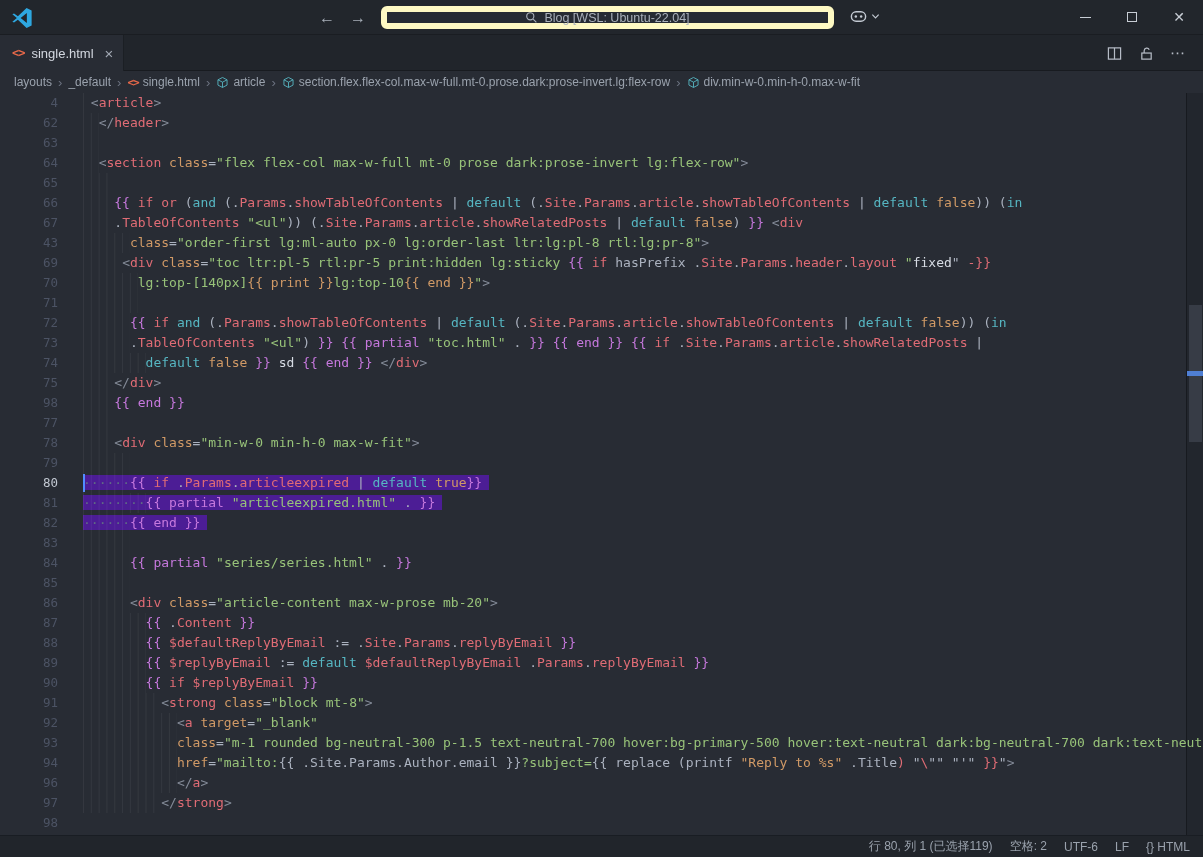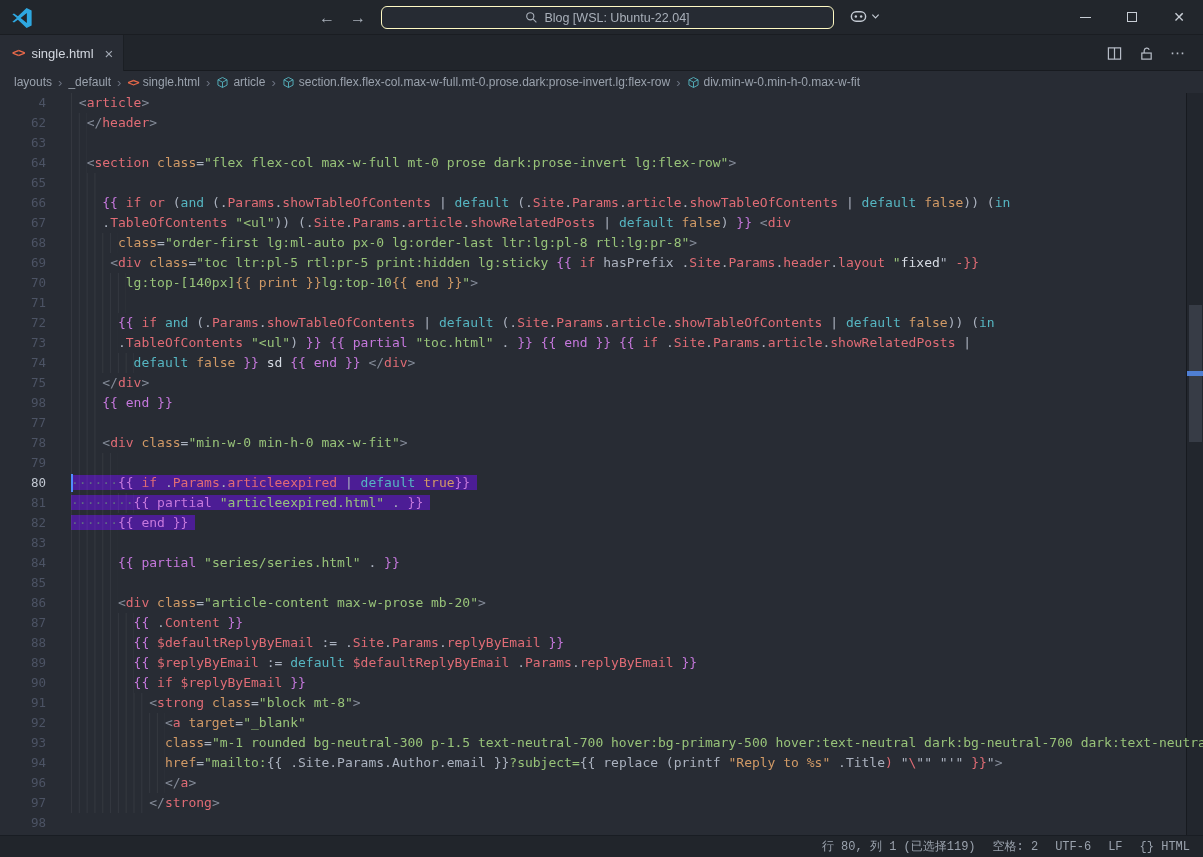--- a/index.html
+++ b/index.html
@@ -6,21 +6,21 @@
   html,body { background:#14161a; }
   body { font-family:"Liberation Sans", sans-serif; }
   .window { position:relative; width:1203px; height:857px; background:#282c34; overflow:hidden; }
 
   
   .titlebar { position:relative; height:35px; background:#22262c; border-bottom:1px solid rgba(0,0,0,.22); }
   .logo { position:absolute; left:11px; top:7px; width:22px; height:22px; }
   .nav-arrow { position:absolute; top:6px; width:24px; height:24px; text-align:center; line-height:24px;
                font-size:16px; color:#a9b0ba; cursor:default; }
   .searchbox { position:absolute; left:381px; top:6px; width:453px; height:23px; background:#262b33;
-               border:1px solid #fef9c3; border-radius:6px; display:flex; align-items:center; justify-content:center;
+               border:6px solid #fef9c3; border-radius:6px; display:flex; align-items:center; justify-content:center;
                color:#a9b0ba; font-size:12.5px; gap:6px; }
   .copilot { position:absolute; left:849px; top:7px; display:flex; align-items:center; gap:3px; color:#c3c9d2; }
   .win-btn { position:absolute; top:0; width:46px; height:34px; display:flex; align-items:center; justify-content:center; color:#c8cdd5; }
   .win-min-glyph { width:11px; height:1px; background:#c8cdd5; }
   .win-max-glyph { width:10px; height:10px; border:1px solid #c8cdd5; }
   .win-close-glyph { font-size:14px; line-height:1; }
 
   
   .tabbar { position:relative; height:36px; background:#21252b; display:flex; border-bottom:1px solid rgba(0,0,0,.25); }
   .tab { height:36px; padding:0 10px 0 12px; background:#282c34; display:flex; align-items:center; gap:7px;
@@ -34,42 +34,42 @@
   
   .breadcrumbs { height:22px; background:#282c34; display:flex; align-items:center; padding-left:14px;
                  font-size:12px; color:#9aa2ad; white-space:nowrap; overflow:hidden; }
   .bc-item { display:flex; align-items:center; gap:4px; }
   .bc-sep { margin:0 6px; color:#6b7280; font-size:13px; }
   .bc-code { color:#e8694a; font-weight:bold; font-size:11px; letter-spacing:-1px; font-family:"DejaVu Sans Mono",monospace; }
   .bc-symbol svg { display:block; }
 
   
   .editor { position:relative; height:742px; background:#282c34; overflow:hidden;
-            font-family:"DejaVu Sans Mono", monospace; font-size:13px; }
+            font-family:"DejaVu Sans Mono", monospace; font-size:13px;margin-left:12px; }
   .row { position:relative; height:20px; line-height:20px; white-space:pre; }
   .num { display:inline-block; width:46px; text-align:right; color:#4c5364; font-size:12.5px; vertical-align:top; }
   .num.active { color:#c2c8d2; }
   .codetext { margin-left:25px; }
   .ind { display:inline-block; height:20px; vertical-align:top; color:#5f6b85;
          background-image:linear-gradient(90deg, rgba(255,255,255,.055) 1px, transparent 1px);
          background-size:1ch 100%; background-repeat:repeat; }
   .selbg { background:#4c1d95; padding-right:7px; }
   .cursor { position:absolute; left:71px; top:1px; width:2px; height:18px; background:#528bff; }
   .scrollstrip { position:absolute; top:0; right:0; bottom:0; width:17px; background:#22262d; border-left:1px solid rgba(0,0,0,.3); }
   .scrollthumb { position:absolute; left:2px; right:1px; top:212px; height:137px; background:rgba(110,120,138,.28); }
   .scrollmarker { position:absolute; left:0; right:0; top:278px; height:5px; background:#4f7fd4; }
 
   
   .pu{color:#c678dd} .rd{color:#e06c75} .cy{color:#56b6c2} .or{color:#d19a66}
   .gr{color:#98c379} .wh{color:#abb2bf} .gy{color:#848b98} .em{color:#d7dce4}
 
   
   .statusbar { height:22px; background:#21252b; border-top:1px solid #191d23; display:flex; align-items:center;
                justify-content:flex-end; gap:17px; padding-right:13px; font-size:12px; color:#9aa2ad; }
-  .status-item { white-space:nowrap;font-family:Liberation Mono, monospace; }
+  .status-item { white-space:nowrap; }
 </style>
 </head>
 <body>
 
 <div class="window">
 
   <div class="titlebar">
     <svg class="logo" viewBox="0 0 23 24">
       <path fill="#2ea7e0" d="M16.5 1 L7 10.2 2.8 7 1 7.9 5.9 12 1 16.1 2.8 17 7 13.8 16.5 23 22 20.3 V3.7 Z M16.8 6.5 V17.5 L10 12 Z"></path>
     </svg>
@@ -173,21 +173,21 @@
       <div class="scrollthumb"></div>
       <div class="scrollmarker"></div>
     </div>
   <div class="row"><span class="num">4</span><span class="codetext"><span class="ind" style="width: 1ch;"></span><span class="gy">&lt;</span><span class="rd">article</span><span class="gy">&gt;</span></span></div>
       <div class="row"><span class="num">62</span><span class="codetext"><span class="ind" style="width: 2ch;"></span><span class="gy">&lt;/</span><span class="rd">header</span><span class="gy">&gt;</span></span></div>
       <div class="row"><span class="num">63</span><span class="codetext"><span class="ind" style="width: 2ch;"></span></span></div>
       <div class="row"><span class="num">64</span><span class="codetext"><span class="ind" style="width: 2ch;"></span><span class="gy">&lt;</span><span class="rd">section</span><span class="wh"> </span><span class="or">class</span><span class="wh">=</span><span class="gr">"flex flex-col max-w-full mt-0 prose dark:prose-invert lg:flex-row"</span><span class="gy">&gt;</span></span></div>
       <div class="row"><span class="num">65</span><span class="codetext"><span class="ind" style="width: 4ch;"></span></span></div>
       <div class="row"><span class="num">66</span><span class="codetext"><span class="ind" style="width: 4ch;"></span><span class="pu">{{ </span><span class="rd">if</span><span class="wh"> </span><span class="rd">or</span><span class="wh"> (</span><span class="cy">and</span><span class="wh"> (.</span><span class="rd">Params</span><span class="wh">.</span><span class="rd">showTableOfContents</span><span class="wh"> | </span><span class="cy">default</span><span class="wh"> (.</span><span class="rd">Site</span><span class="wh">.</span><span class="rd">Params</span><span class="wh">.</span><span class="rd">article</span><span class="wh">.</span><span class="rd">showTableOfContents</span><span class="wh"> | </span><span class="cy">default</span><span class="wh"> </span><span class="or">false</span><span class="wh">)) (</span><span class="cy">in</span></span></div>
       <div class="row"><span class="num">67</span><span class="codetext"><span class="ind" style="width: 4ch;"></span><span class="wh">.</span><span class="rd">TableOfContents</span><span class="wh"> </span><span class="gr">"&lt;ul"</span><span class="wh">)) (.</span><span class="rd">Site</span><span class="wh">.</span><span class="rd">Params</span><span class="wh">.</span><span class="rd">article</span><span class="wh">.</span><span class="rd">showRelatedPosts</span><span class="wh"> | </span><span class="cy">default</span><span class="wh"> </span><span class="or">false</span><span class="wh">) </span><span class="pu">}}</span><span class="wh"> </span><span class="gy">&lt;</span><span class="rd">div</span></span></div>
-      <div class="row"><span class="num">68</span><span class="codetext"><span class="ind" style="width: 6ch;"></span><span class="or">class</span><span class="wh">=</span><span class="gr">"order-first lg:ml-auto px-0 lg:order-last ltr:lg:pl-8 rtl:lg:pr-8"</span><span class="gy">&gt;</span></span></div>
+      <div class="row"><span class="num">43</span><span class="codetext"><span class="ind" style="width: 6ch;"></span><span class="or">class</span><span class="wh">=</span><span class="gr">"order-first lg:ml-auto px-0 lg:order-last ltr:lg:pl-8 rtl:lg:pr-8"</span><span class="gy">&gt;</span></span></div>
       <div class="row"><span class="num">69</span><span class="codetext"><span class="ind" style="width: 5ch;"></span><span class="gy">&lt;</span><span class="rd">div</span><span class="wh"> </span><span class="or">class</span><span class="wh">=</span><span class="gr">"toc ltr:pl-5 rtl:pr-5 print:hidden lg:sticky </span><span class="pu">{{ </span><span class="rd">if</span><span class="wh"> hasPrefix .</span><span class="rd">Site</span><span class="wh">.</span><span class="rd">Params</span><span class="wh">.</span><span class="rd">header</span><span class="wh">.</span><span class="rd">layout</span><span class="wh"> </span><span class="gr">"</span><span class="em">fixed</span><span class="wh">" </span><span class="rd">-}}</span></span></div>
       <div class="row"><span class="num">70</span><span class="codetext"><span class="ind" style="width: 7ch;"></span><span class="gr">lg:top-[140px]</span><span class="or">{{ print }}</span><span class="gr">lg:top-10</span><span class="or">{{ end }}</span><span class="gr">"</span><span class="gy">&gt;</span></span></div>
       <div class="row"><span class="num">71</span><span class="codetext"><span class="ind" style="width: 7ch;"></span></span></div>
       <div class="row"><span class="num">72</span><span class="codetext"><span class="ind" style="width: 6ch;"></span><span class="pu">{{ </span><span class="rd">if</span><span class="wh"> </span><span class="cy">and</span><span class="wh"> (.</span><span class="rd">Params</span><span class="wh">.</span><span class="rd">showTableOfContents</span><span class="wh"> | </span><span class="cy">default</span><span class="wh"> (.</span><span class="rd">Site</span><span class="wh">.</span><span class="rd">Params</span><span class="wh">.</span><span class="rd">article</span><span class="wh">.</span><span class="rd">showTableOfContents</span><span class="wh"> | </span><span class="cy">default</span><span class="wh"> </span><span class="or">false</span><span class="wh">)) (</span><span class="cy">in</span></span></div>
       <div class="row"><span class="num">73</span><span class="codetext"><span class="ind" style="width: 6ch;"></span><span class="wh">.</span><span class="rd">TableOfContents</span><span class="wh"> </span><span class="gr">"&lt;ul"</span><span class="wh">) </span><span class="pu">}}</span><span class="wh"> </span><span class="pu">{{ partial</span><span class="wh"> </span><span class="gr">"toc.html"</span><span class="wh"> . </span><span class="pu">}}</span><span class="wh"> </span><span class="pu">{{ end }}</span><span class="wh"> </span><span class="pu">{{ </span><span class="rd">if</span><span class="wh"> .</span><span class="rd">Site</span><span class="wh">.</span><span class="rd">Params</span><span class="wh">.</span><span class="rd">article</span><span class="wh">.</span><span class="rd">showRelatedPosts</span><span class="wh"> |</span></span></div>
       <div class="row"><span class="num">74</span><span class="codetext"><span class="ind" style="width: 8ch;"></span><span class="cy">default</span><span class="wh"> </span><span class="or">false</span><span class="wh"> </span><span class="pu">}}</span><span class="em"> sd </span><span class="pu">{{ end }}</span><span class="wh"> </span><span class="gy">&lt;/</span><span class="rd">div</span><span class="gy">&gt;</span></span></div>
       <div class="row"><span class="num">75</span><span class="codetext"><span class="ind" style="width: 4ch;"></span><span class="gy">&lt;/</span><span class="rd">div</span><span class="gy">&gt;</span></span></div>
       <div class="row"><span class="num">98</span><span class="codetext"><span class="ind" style="width: 4ch;"></span><span class="pu">{{ end }}</span></span></div>
       <div class="row"><span class="num">77</span><span class="codetext"><span class="ind" style="width: 4ch;"></span></span></div>
       <div class="row"><span class="num">78</span><span class="codetext"><span class="ind" style="width: 4ch;"></span><span class="gy">&lt;</span><span class="rd">div</span><span class="wh"> </span><span class="or">class</span><span class="wh">=</span><span class="gr">"min-w-0 min-h-0 max-w-fit"</span><span class="gy">&gt;</span></span></div>

